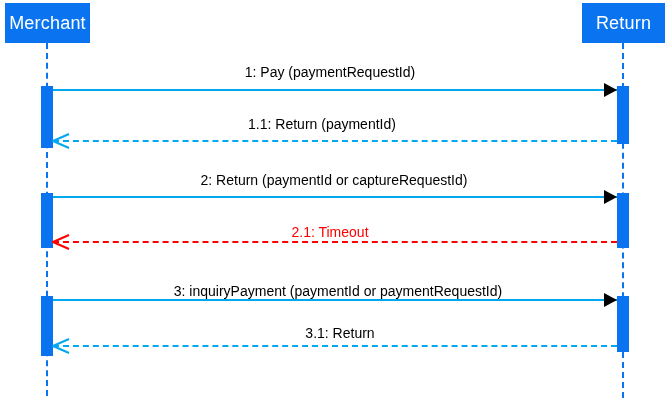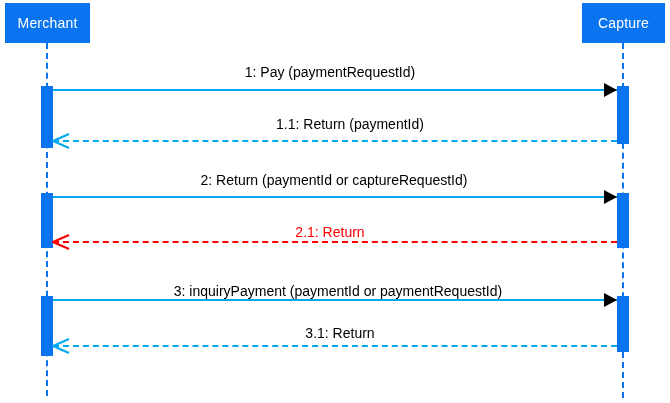--- a/index.html
+++ b/index.html
@@ -14,21 +14,21 @@
     position: relative;
     width: 670px;
     height: 403px;
     background: #ffffff;
     overflow: hidden;
   }
   .participant-box {
     position: absolute;
     background: #0a74f0;
     color: #ffffff;
-    font-size: 14px;
+    font-size: 18px;
     font-family: "Liberation Sans", sans-serif;
     display: flex;
     align-items: center;
     justify-content: center;
     letter-spacing: 0.2px;
     box-sizing: border-box;
   }
   .lifeline {
     position: absolute;
     width: 0;
@@ -85,48 +85,48 @@
 <body>
 
 <div id="diagram-root">
 
 <div class="lifeline" style="left: 46px; top: 43px; height: 353px;"></div>
     <div class="lifeline" style="left: 622px; top: 43px; height: 355px;"></div>
     <div class="participant-box" style="left: 5px; top: 3px; width: 85px; height: 40px;">
       <span>Merchant</span>
     </div>
     <div class="participant-box" style="left: 582px; top: 3px; width: 83px; height: 40px;">
-      <span>Capture</span>
+      <span>Return</span>
     </div>
     <div class="activation" style="left: 41px; top: 86px; height: 62px;"></div>
     <div class="activation" style="left: 41px; top: 193px; height: 55px;"></div>
     <div class="activation" style="left: 41px; top: 296px; height: 60px;"></div>
     <div class="activation" style="left: 617px; top: 86px; height: 58px;"></div>
     <div class="activation" style="left: 617px; top: 193px; height: 55px;"></div>
     <div class="activation" style="left: 617px; top: 296px; height: 56px;"></div>
     <div class="msg-line solid" style="left: 53px; top: 89px; width: 564px;"></div>
     <div class="arrowhead-filled" style="left: 604px; top: 83px;"></div>
     <div class="msg-label" style="left: 330px; top: 64px;">1: Pay (paymentRequestId)</div>
     <div class="msg-line dashed" style="left: 53px; top: 140px; width: 564px;"></div>
     <div class="arrowhead-open" style="left: 52px; top: 133px;">
       <svg width="18" height="17" viewBox="0 0 18 17">
         <path d="M17 1 L1 8 L17 15" fill="none" stroke="#00a8f0" stroke-width="2"></path>
       </svg>
     </div>
-    <div class="msg-label" style="left: 350px; top: 116px;">1.1: Return (paymentId)</div>
+    <div class="msg-label" style="left: 322px; top: 116px;">1.1: Return (paymentId)</div>
     <div class="msg-line solid" style="left: 53px; top: 196px; width: 564px;"></div>
     <div class="arrowhead-filled" style="left: 604px; top: 190px;"></div>
     <div class="msg-label" style="left: 334px; top: 172px;">2: Return (paymentId or captureRequestId)</div>
     <div class="msg-line dashed-red" style="left: 53px; top: 241px; width: 564px;"></div>
     <div class="arrowhead-open" style="left: 52px; top: 234px;">
       <svg width="18" height="17" viewBox="0 0 18 17">
         <path d="M17 1 L1 8 L17 15" fill="none" stroke="#ff0000" stroke-width="2"></path>
       </svg>
     </div>
-    <div class="msg-label red" style="left: 330px; top: 224px;">2.1: Return</div>
+    <div class="msg-label red" style="left: 330px; top: 224px;">2.1: Timeout</div>
     <div class="msg-line solid" style="left: 53px; top: 299px; width: 564px;"></div>
     <div class="arrowhead-filled" style="left: 604px; top: 293px;"></div>
     <div class="msg-label" style="left: 338px; top: 283px;">3: inquiryPayment (paymentId or paymentRequestId)</div>
     <div class="msg-line dashed" style="left: 53px; top: 345px; width: 564px;"></div>
     <div class="arrowhead-open" style="left: 52px; top: 338px;">
       <svg width="18" height="17" viewBox="0 0 18 17">
         <path d="M17 1 L1 8 L17 15" fill="none" stroke="#00a8f0" stroke-width="2"></path>
       </svg>
     </div>
     <div class="msg-label" style="left: 340px; top: 325px;">3.1: Return</div>

